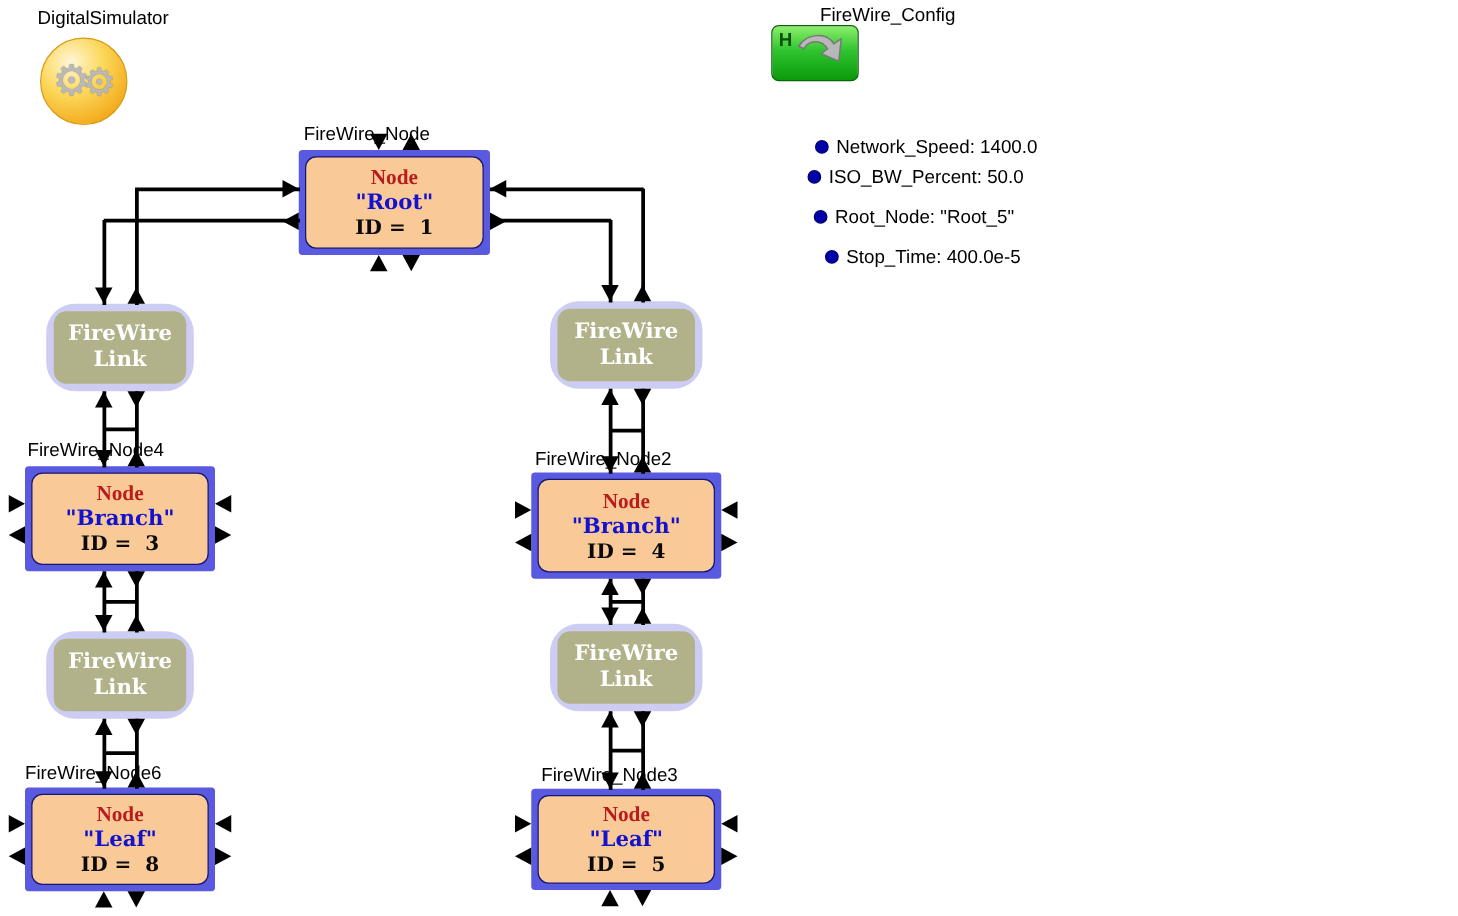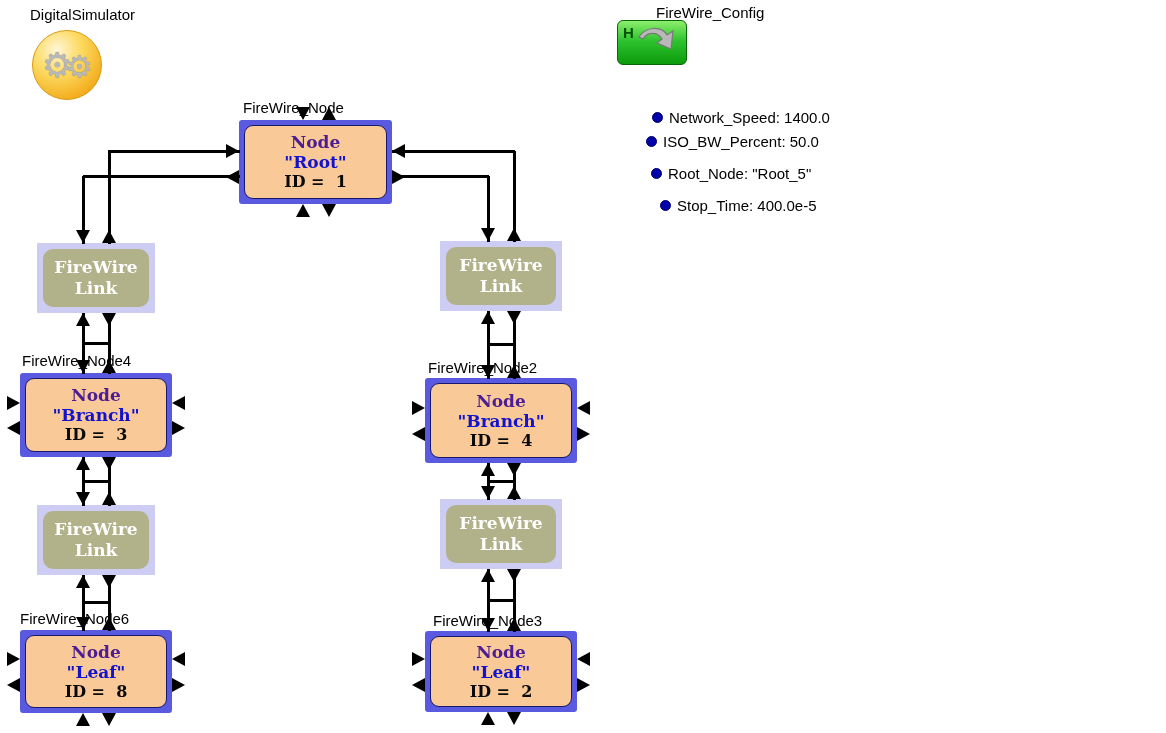--- a/index.html
+++ b/index.html
@@ -14,26 +14,26 @@
   .node{
     position:absolute;box-sizing:border-box;background:#5a5ae0;border-radius:3px;
     padding:5px;z-index:2;
   }
   .node-inner{
     width:100%;height:100%;box-sizing:border-box;background:#f9ca97;
     border:1.5px solid #17176b;border-radius:9px;
     display:flex;flex-direction:column;align-items:center;justify-content:center;
     font-family:"DejaVu Serif", serif;font-weight:bold;text-align:center;
   }
-  .node-title{font-size:17px;color:#4c1d95;line-height:20px;}
+  .node-title{font-size:17px;color:#b91c1c;line-height:20px;font-family:Liberation Serif, serif;}
   .node-role{font-size:17px;color:#1212cf;line-height:20px;}
   .node-id{font-size:16px;color:#0a0a0a;line-height:20px;white-space:pre;}
   
   .link{
-    position:absolute;box-sizing:border-box;background:#cdcdf4;padding:6px;z-index:2;
+    position:absolute;box-sizing:border-box;background:#cdcdf4;padding:6px;z-index:2;border-radius:23px;
   }
   .link-inner{
     width:100%;height:100%;box-sizing:border-box;background:#b2b28a;border-radius:10px;
     display:flex;flex-direction:column;align-items:center;justify-content:center;
     font-family:"DejaVu Serif", serif;font-weight:bold;color:#fff;
     font-size:17px;line-height:21px;text-align:center;
   }
   
   .wire{position:absolute;background:#000;z-index:4;}
   .port{position:absolute;width:0;height:0;z-index:5;}
@@ -144,21 +144,21 @@
       <div class="node-title">Node</div>
       <div class="node-role">"Leaf"</div>
       <div class="node-id">ID =  8</div>
     </div>
   </div>
 
   <div class="node" style="left:425px;top:631px;width:152px;height:81px">
     <div class="node-inner">
       <div class="node-title">Node</div>
       <div class="node-role">"Leaf"</div>
-      <div class="node-id">ID =  2</div>
+      <div class="node-id">ID =  5</div>
     </div>
   </div>
 
   <div class="link" style="left:37px;top:243px;width:118px;height:70px">
     <div class="link-inner">
       <div>FireWire</div>
       <div>Link</div>
     </div>
   </div>
   <div class="link" style="left:440px;top:241px;width:122px;height:70px">

